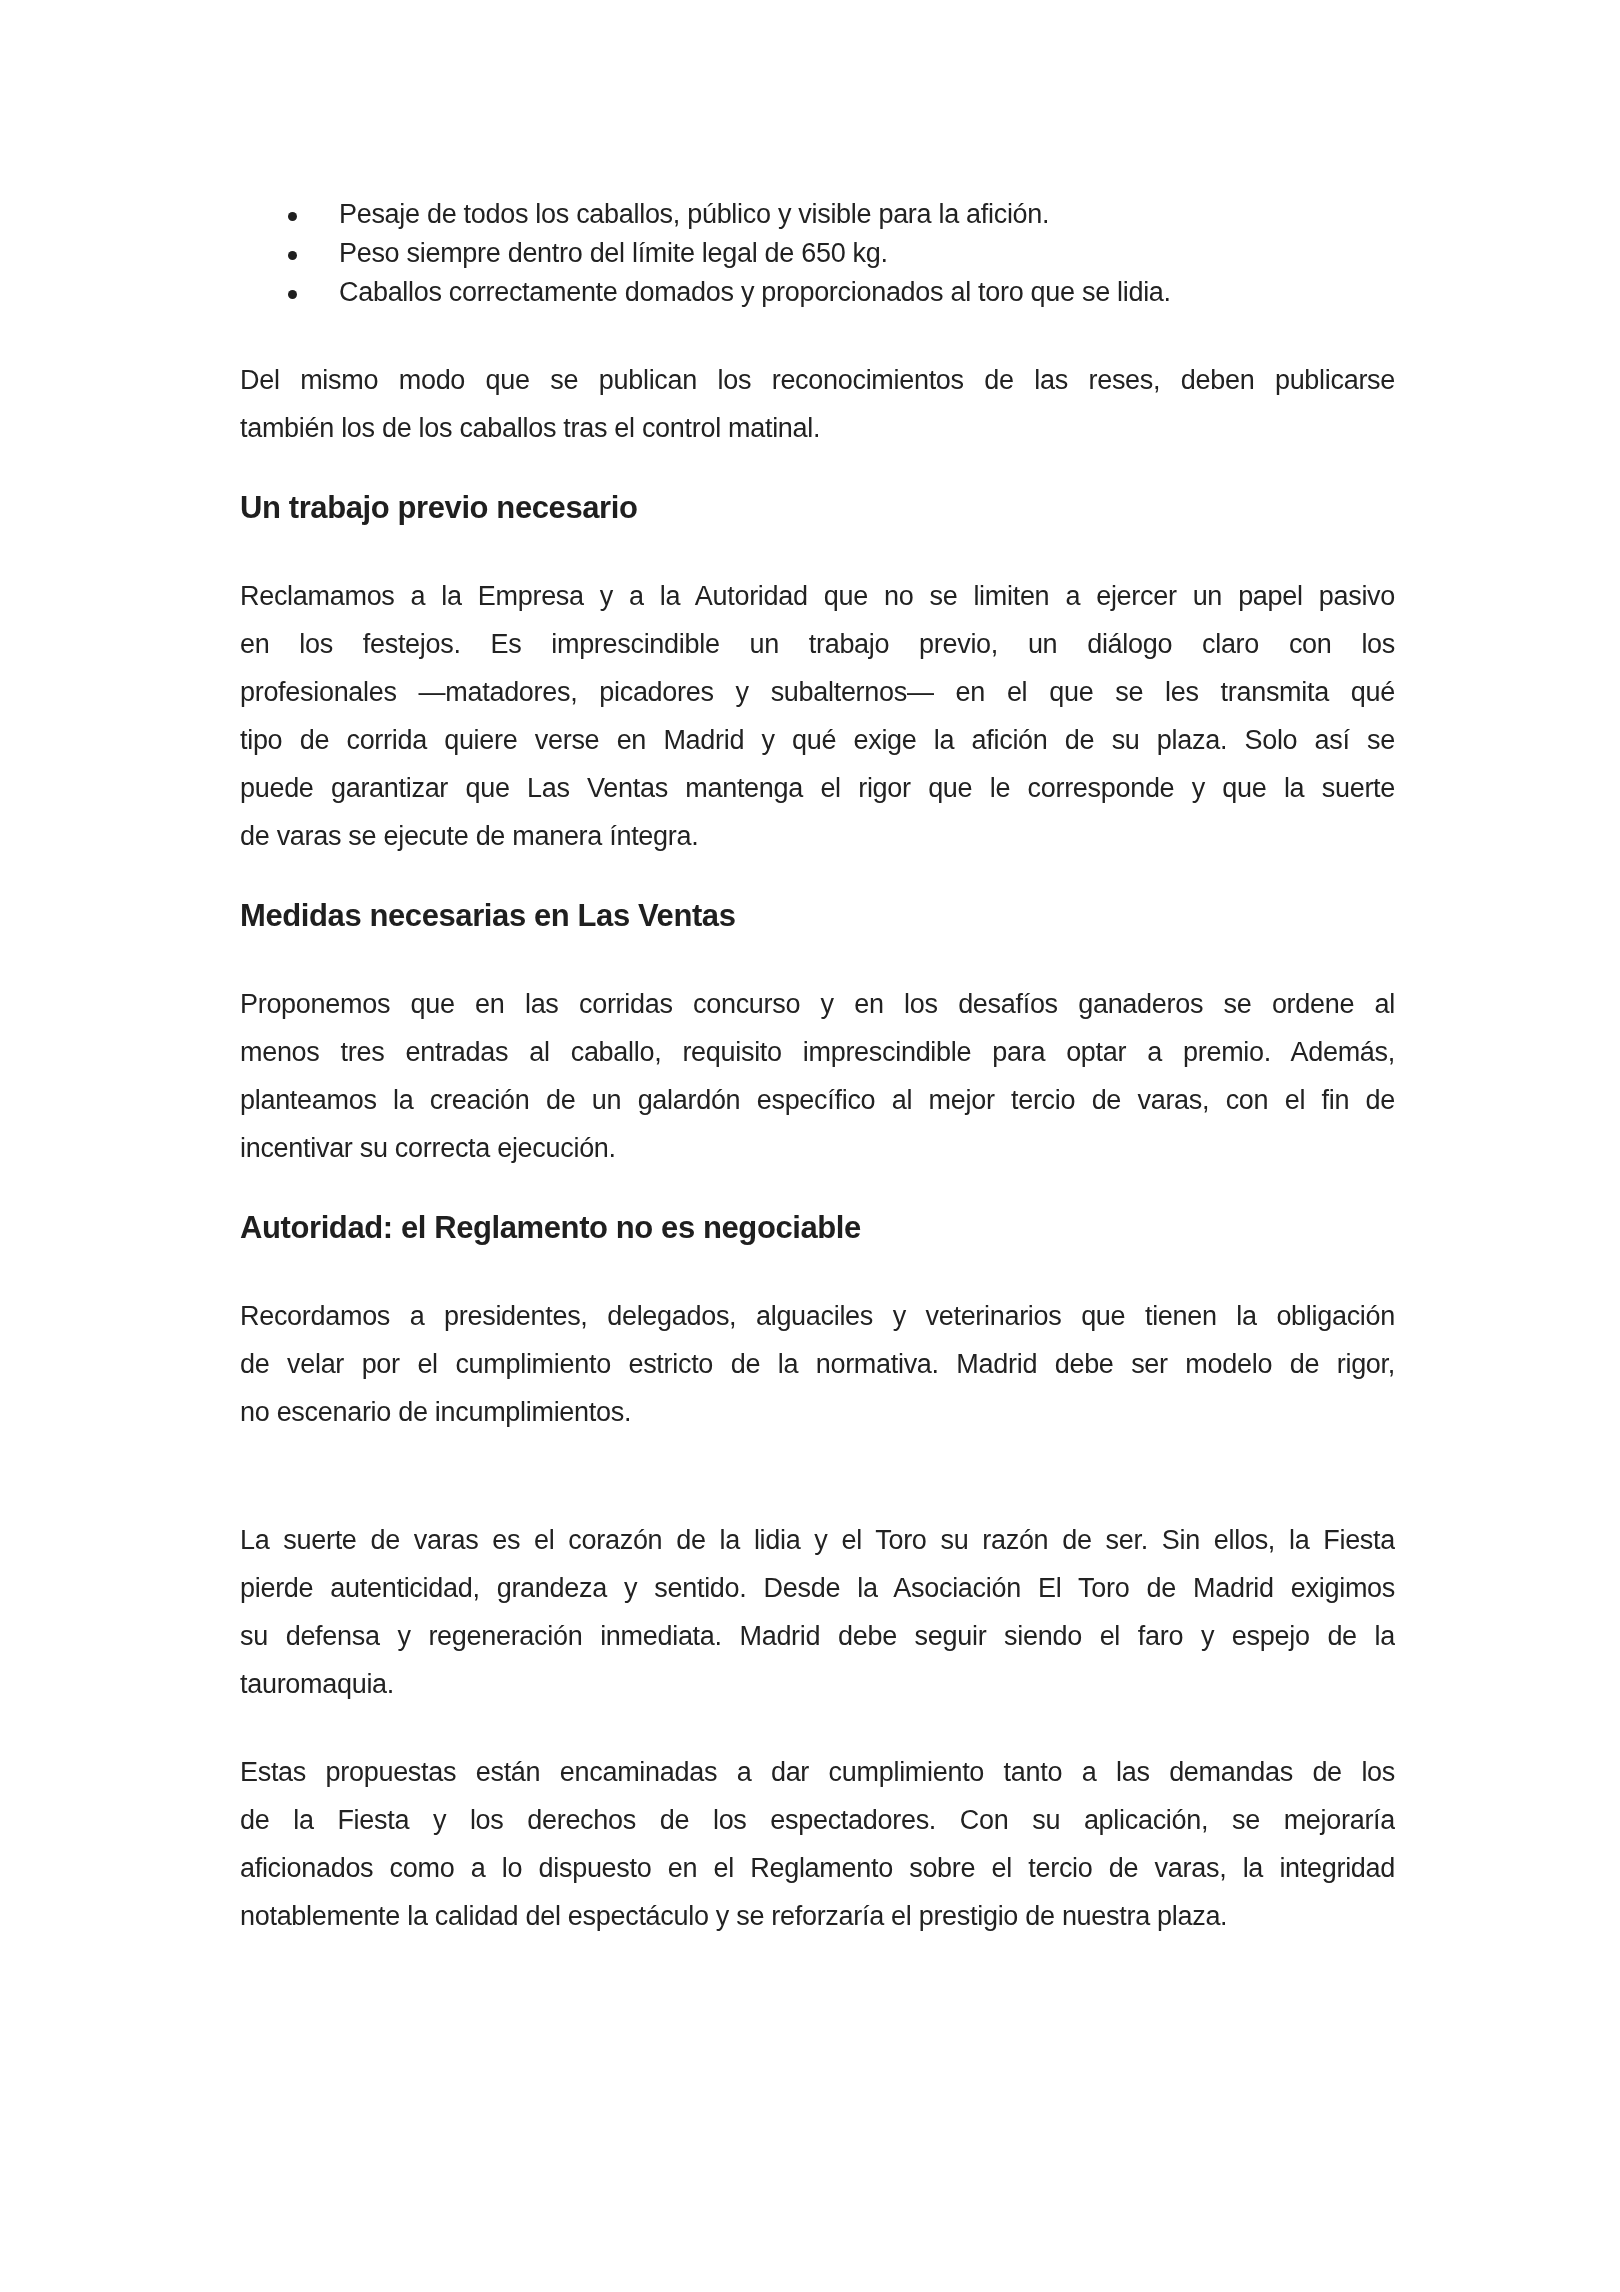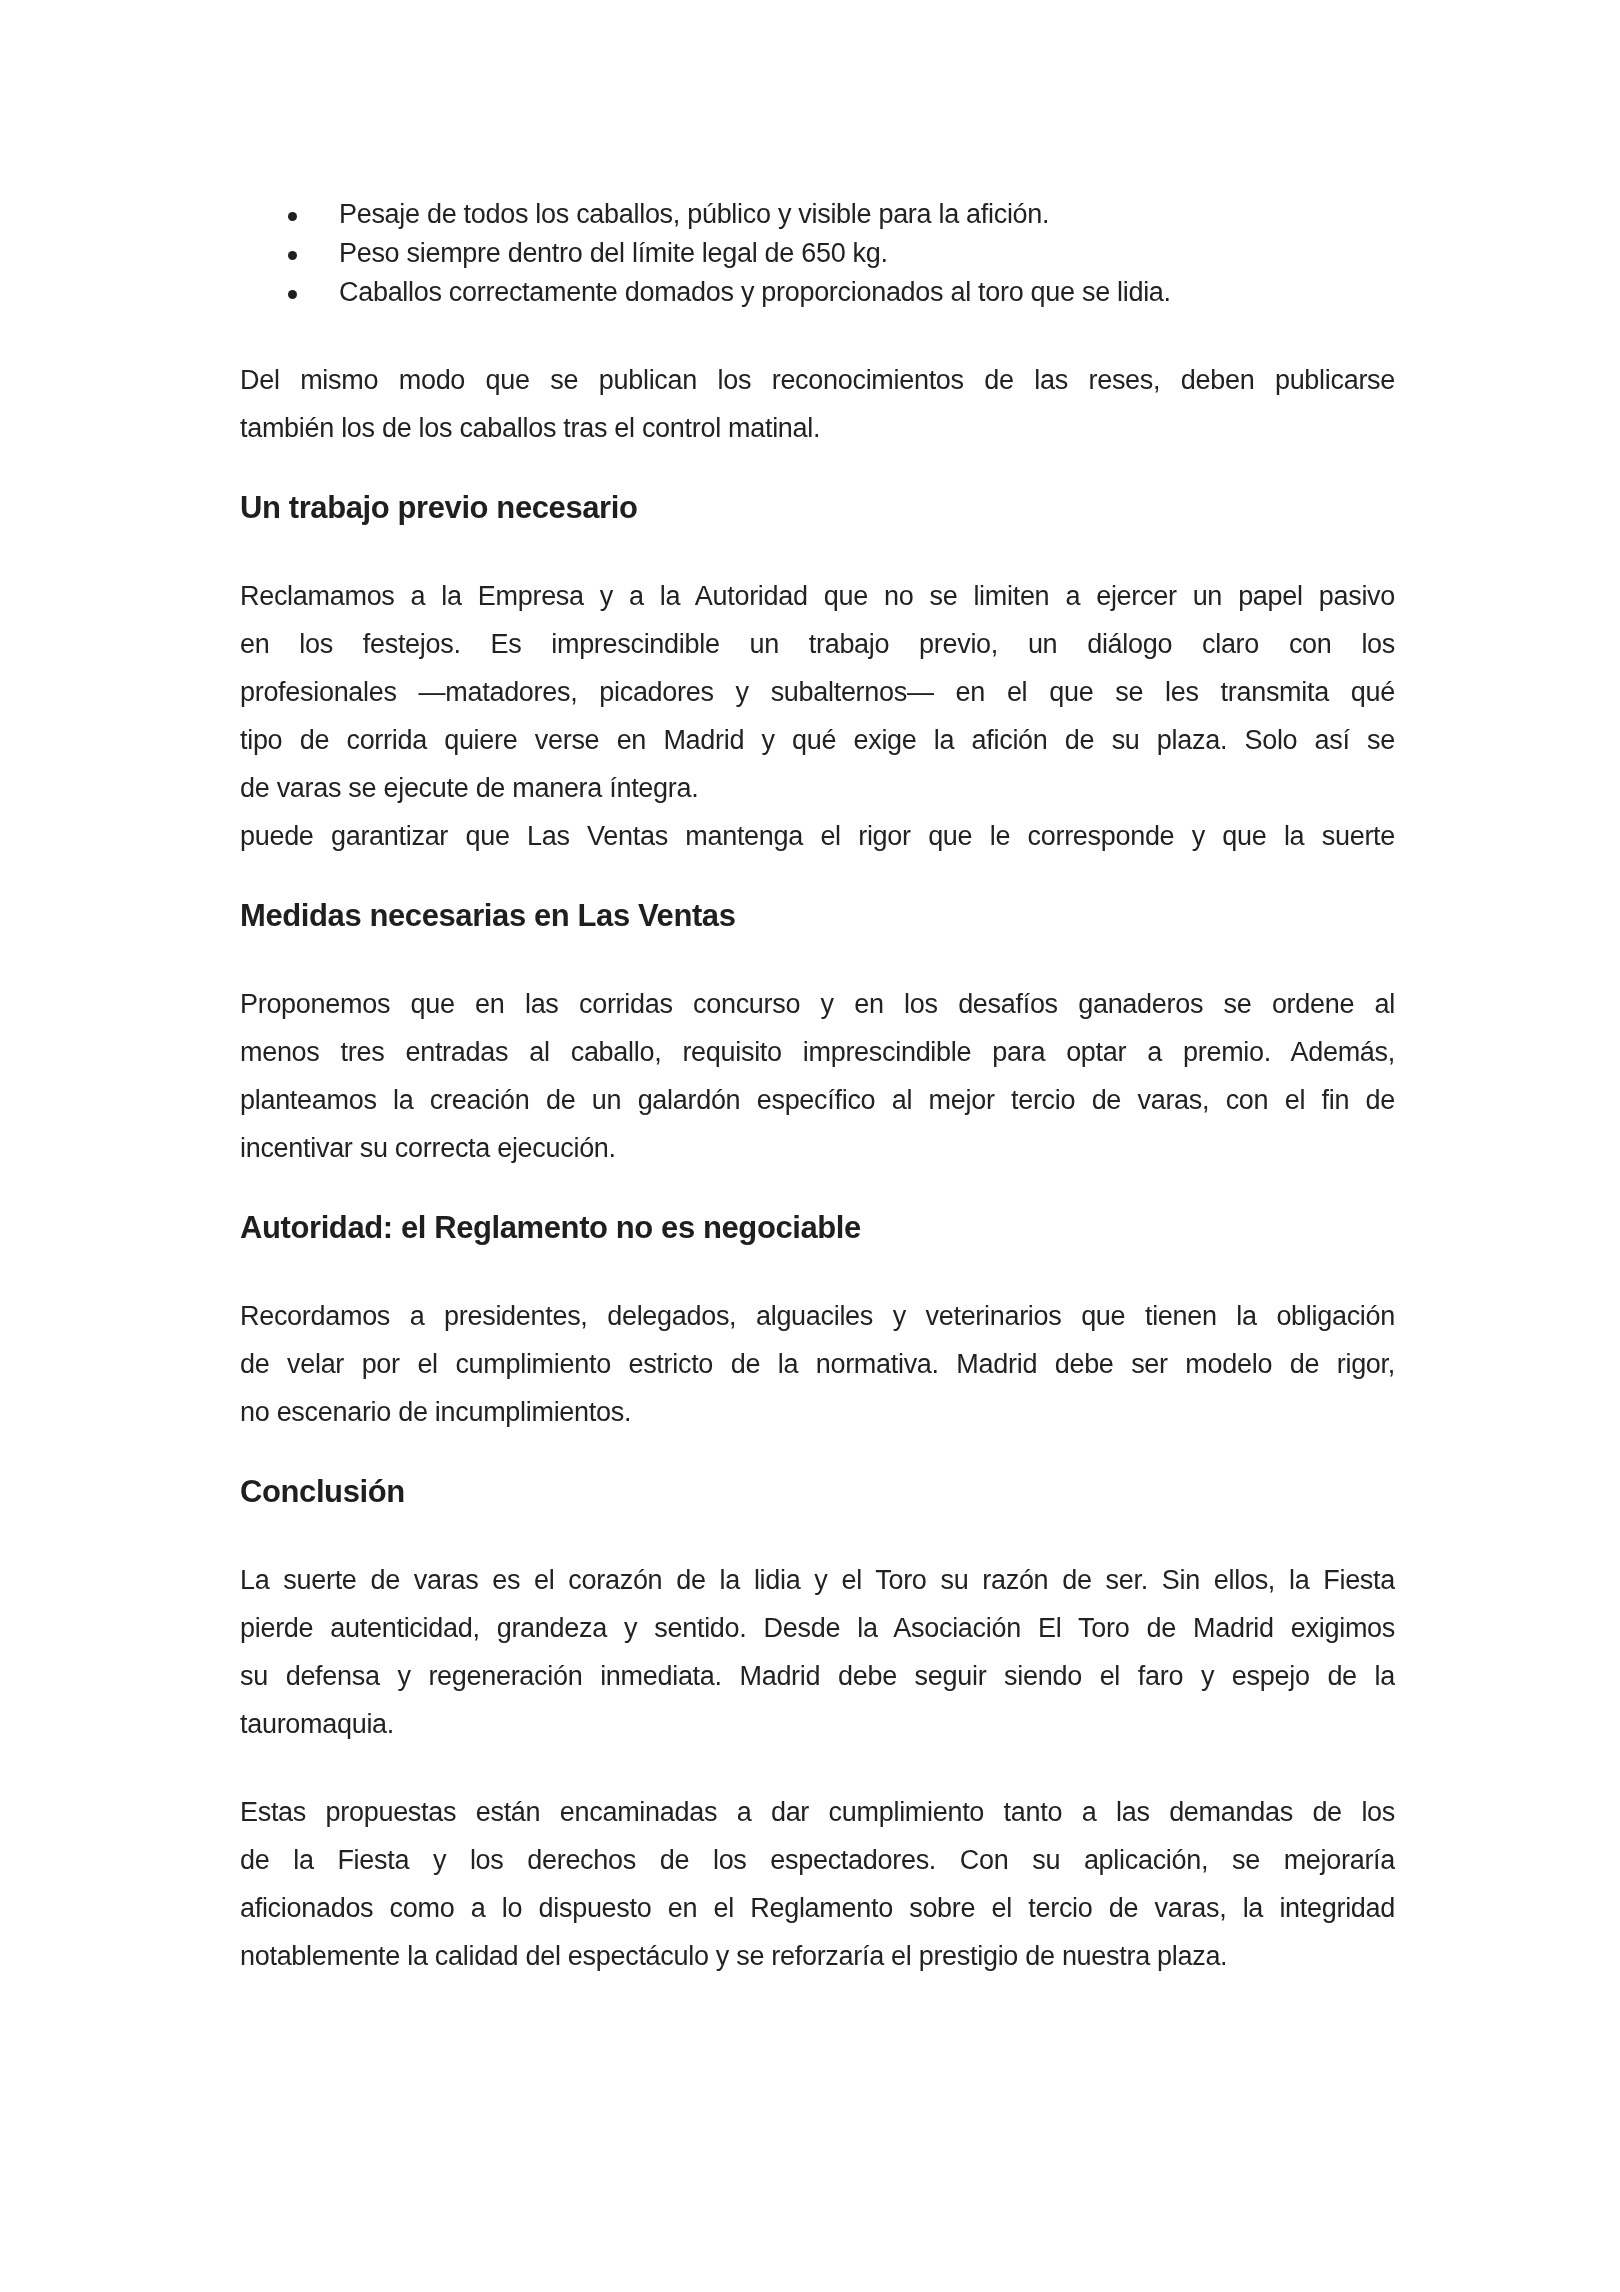--- a/index.html
+++ b/index.html
@@ -99,22 +99,22 @@
 
     <span class="blank"></span>
 
     <h2 class="heading" style="margin:0">Un trabajo previo necesario</h2>
     <span class="blank"></span>
     <div>
       <span class="line just">Reclamamos a la Empresa y a la Autoridad que no se limiten a ejercer un papel pasivo</span>
       <span class="line just">en los festejos. Es imprescindible un trabajo previo, un diálogo claro con los</span>
       <span class="line just">profesionales —matadores, picadores y subalternos— en el que se les transmita qué</span>
       <span class="line just">tipo de corrida quiere verse en Madrid y qué exige la afición de su plaza. Solo así se</span>
+      <span class="line just">puede garantizar que Las Ventas mantenga el rigor que le corresponde y que la suerte</span>
       <span class="line">de varas se ejecute de manera íntegra.</span>
-      <span class="line just">puede garantizar que Las Ventas mantenga el rigor que le corresponde y que la suerte</span>
     </div>
     <span class="blank"></span>
 
     <h2 class="heading" style="margin:0">Medidas necesarias en Las Ventas</h2>
     <span class="blank"></span>
     <div>
       <span class="line just">Proponemos que en las corridas concurso y en los desafíos ganaderos se ordene al</span>
       <span class="line just">menos tres entradas al caballo, requisito imprescindible para optar a premio. Además,</span>
       <span class="line just">planteamos la creación de un galardón específico al mejor tercio de varas, con el fin de</span>
       <span class="line">incentivar su correcta ejecución.</span>
@@ -123,21 +123,20 @@
 
     <h2 class="heading" style="margin:0">Autoridad: el Reglamento no es negociable</h2>
     <span class="blank"></span>
     <div>
       <span class="line just">Recordamos a presidentes, delegados, alguaciles y veterinarios que tienen la obligación</span>
       <span class="line just">de velar por el cumplimiento estricto de la normativa. Madrid debe ser modelo de rigor,</span>
       <span class="line">no escenario de incumplimientos.</span>
     </div>
     <span class="blank"></span>
 
-    <h2 class="heading" style="margin:0">Conclusión</h2>
     <span class="blank"></span>
     <div>
       <span class="line just">La suerte de varas es el corazón de la lidia y el Toro su razón de ser. Sin ellos, la Fiesta</span>
       <span class="line just">pierde autenticidad, grandeza y sentido. Desde la Asociación El Toro de Madrid exigimos</span>
       <span class="line just">su defensa y regeneración inmediata. Madrid debe seguir siendo el faro y espejo de la</span>
       <span class="line">tauromaquia.</span>
     </div>
     <span class="blank"></span>
     <div>
       <span class="line just">Estas propuestas están encaminadas a dar cumplimiento tanto a las demandas de los</span>

